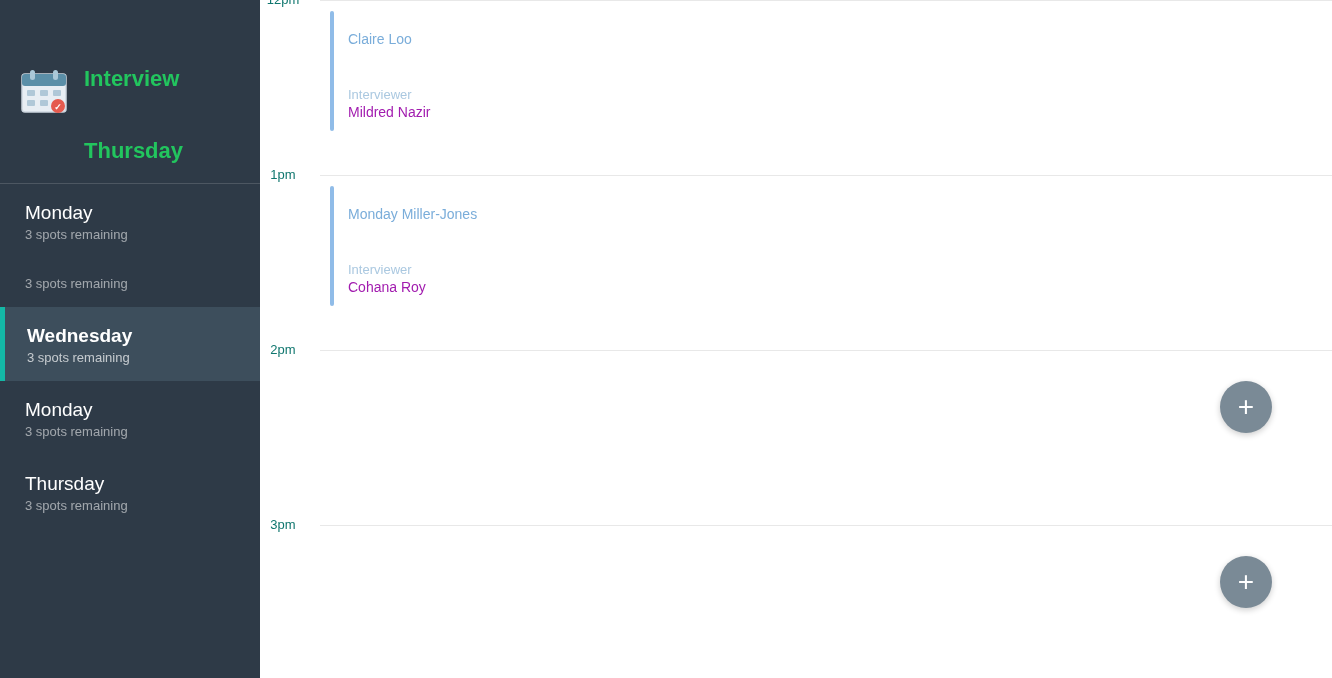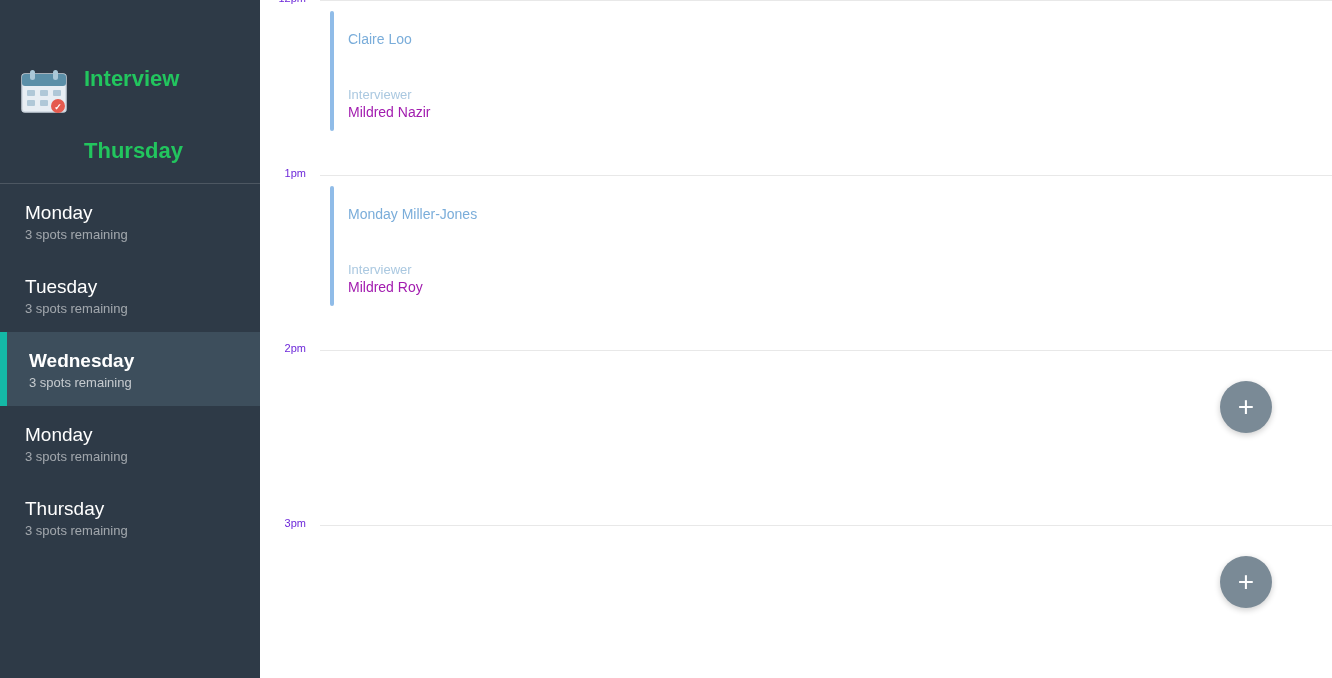--- a/index.html
+++ b/index.html
@@ -40,21 +40,21 @@
 
     .nav-item {
       padding: 18px 22px 16px 22px;
       cursor: pointer;
       border-left: 3px solid transparent;
       transition: background 0.15s;
     }
 
     .nav-item.active {
       background: #3d4e5c;
-      border-left: 7px solid #14b8a6;
+      border-left: 5px solid #14b8a6;
     }
 
     .nav-item-day {
       font-size: 19px;
       font-weight: 500;
       color: #fff;
       margin-bottom: 3px;
     }
 
     .nav-item.active .nav-item-day {
@@ -88,23 +88,23 @@
     .time-row {
       display: flex;
       align-items: flex-start;
       position: relative;
       min-height: 175px;
     }
 
     .time-label {
       width: 60px;
       min-width: 60px;
-      text-align: right;
-      font-size: 11px;
-      color: #6d28d9;
+      text-align: center;
+      font-size: 13px;
+      color: #0f766e;
       padding-right: 14px;
       padding-top: 0;
       position: relative;
       top: -8px;
     }
 
     .time-content {
       flex: 1;
       border-top: 1px solid #e8e8e8;
       padding: 10px 30px 10px 10px;
@@ -205,21 +205,20 @@
       <div class="sidebar-title">Thursday</div>
     </div>
   </div>
 
   <nav class="sidebar-nav">
     <div class="nav-item">
       <div class="nav-item-day">Monday</div>
       <div class="nav-item-sub">3 spots remaining</div>
     </div>
     <div class="nav-item">
-      <div class="nav-item-day">Tuesday</div>
       <div class="nav-item-sub">3 spots remaining</div>
     </div>
     <div class="nav-item active">
       <div class="nav-item-day">Wednesday</div>
       <div class="nav-item-sub">3 spots remaining</div>
     </div>
     <div class="nav-item">
       <div class="nav-item-day">Monday</div>
       <div class="nav-item-sub">3 spots remaining</div>
     </div>
@@ -248,21 +247,21 @@
     </div>
 
     <div class="time-row">
       <div class="time-label">1pm</div>
       <div class="time-content">
         <div class="event-card">
           <div class="event-bar"></div>
           <div class="event-details">
             <div class="event-name">Monday Miller-Jones</div>
             <div class="event-interviewer-label">Interviewer</div>
-            <div class="event-interviewer-name">Mildred Roy</div>
+            <div class="event-interviewer-name">Cohana Roy</div>
           </div>
         </div>
       </div>
     </div>
 
     <div class="time-row" style="position:relative;">
       <div class="time-label">2pm</div>
       <div class="time-content" style="position:relative;">
         <button class="add-btn add-btn-1" style="position:absolute; right:60px; top:30px;">
           <span>+</span>

